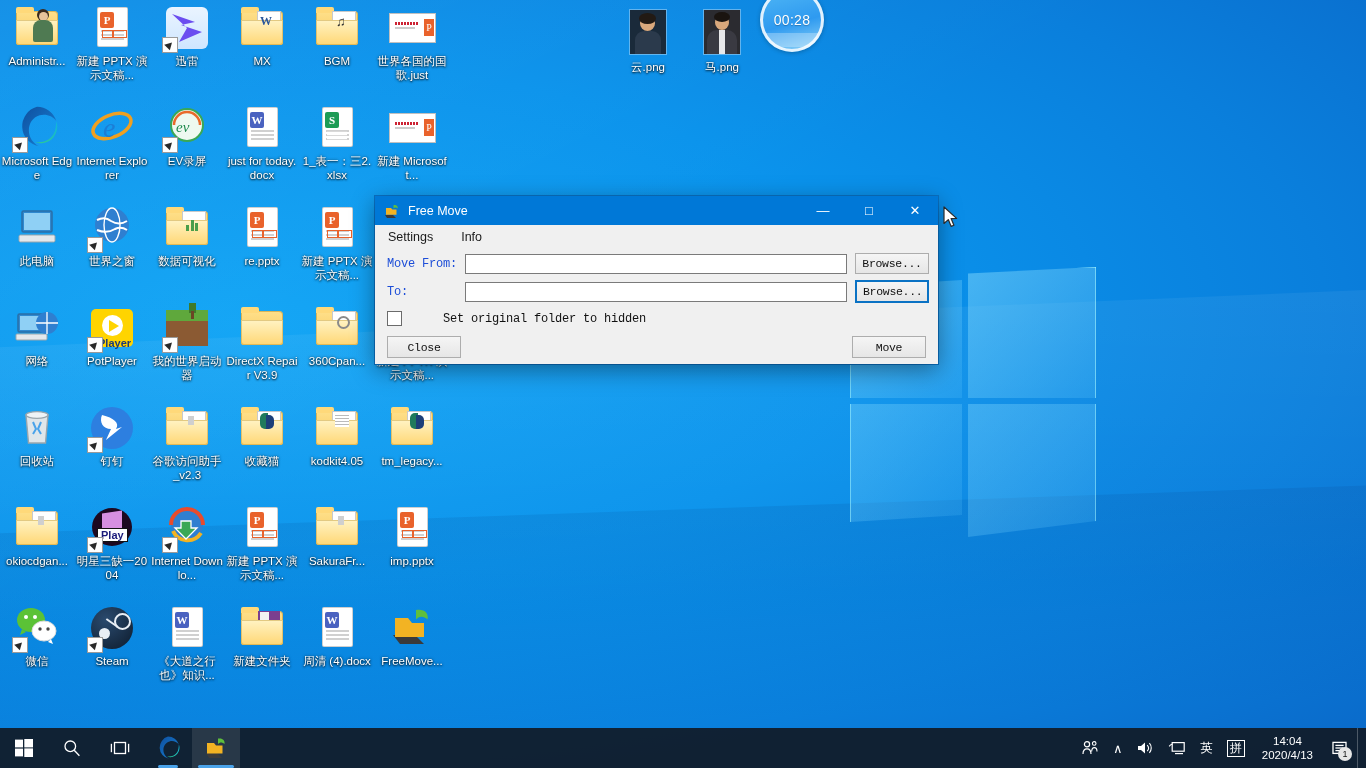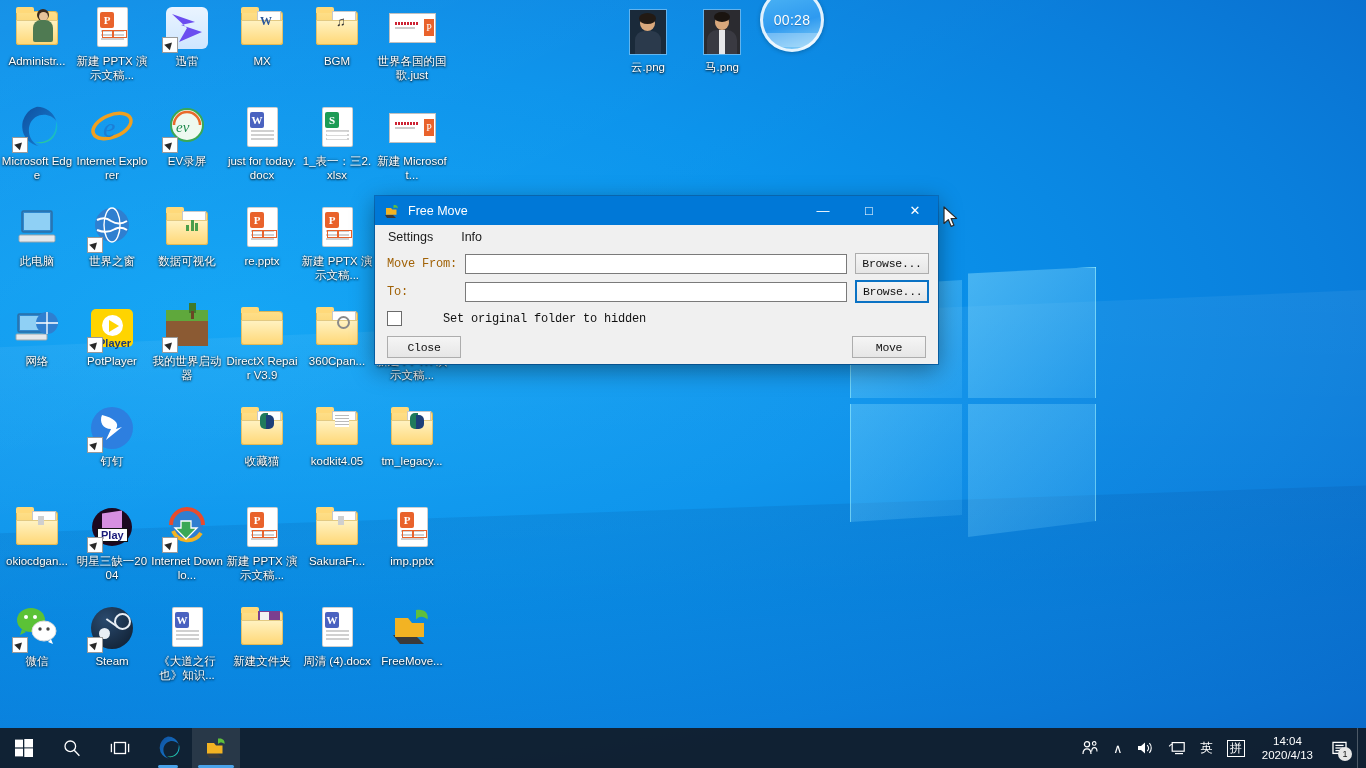--- a/index.html
+++ b/index.html
@@ -135,21 +135,21 @@
   #fm-ctrls{position:absolute;right:0;top:0;display:flex;}
 
   #fm-menubar{height:24px;display:flex;align-items:center;padding-left:10px;
     background:#f0f0f0;}
   #fm-menubar .mi{font-size:12.5px;color:#1a1a1a;margin-right:22px;padding:1px 3px;}
 
   #fm-body{position:relative;padding:4px 0 0 0;}
   .fmrow{display:flex;align-items:center;margin:0 0 6px 0;padding-left:12px;}
   .fmlabel{
     font-family:"Liberation Mono","DejaVu Sans Mono",monospace;
-    font-size:12px;color:#a16207;width:78px;letter-spacing:-.2px;
+    font-size:12px;color:#1d4ed8;width:78px;letter-spacing:-.2px;
   }
   .fminput{
     width:382px;height:20px;background:#fff;border:1px solid #7a7a7a;
     font-family:"Liberation Mono",monospace;font-size:12px;padding:0 3px;color:#111;
     box-sizing:border-box;outline:none;
   }
   .fmbtn{
     font-family:"Liberation Mono","DejaVu Sans Mono",monospace;font-size:11.5px;
     background:linear-gradient(#f5f5f5,#e6e6e6);border:1px solid #adadad;color:#111;
     height:21px;box-sizing:border-box;letter-spacing:-.3px;
@@ -471,29 +471,49 @@
             <i></i>
             <i></i>
             <i></i>
           </div>
         </div>
         <div style="position:absolute;left:14px;top:26px;width:9px;height:6px;border:1.4px solid #e9622b;"></div>
         <div style="position:absolute;left:25px;top:26px;width:12px;height:6px;border:1.4px solid #e9622b;"></div>
       </div>
       <div class="lbl">新建 PPTX 演示文稿...</div>
     </div>
+    <div class="dicon" style="left: 0px; top: 404px;">
+      <div class="glyph"><svg width="46" height="46" viewBox="0 0 46 46">
+          <path d="M12 11 h22 l-2.5 28 h-17 Z" fill="#dfe6ea" stroke="#9aa6ad" stroke-width="1.4"></path>
+          <ellipse cx="23" cy="11" rx="11" ry="3.3" fill="#eef3f6" stroke="#9aa6ad" stroke-width="1.3"></ellipse>
+          <path d="M19 18 l3 7 l-3 5 M27 18 l-3 7 l3 5" stroke="#4aa3ea" stroke-width="2" fill="none"></path>
+        </svg></div>
+      <div class="lbl">回收站</div>
+    </div>
     <div class="dicon" style="left: 75px; top: 404px;">
       <div class="glyph">
         <div class="circ" style="left:3px;top:3px;width:42px;height:42px;background:#2d7fe0;"></div>
         <svg style="position:absolute;left:10px;top:9px;" width="26" height="28" viewBox="0 0 26 28">
           <path d="M4 2 C16 5 22 10 18 16 L24 14 L8 27 L13 16 C5 16 1 9 4 2 Z" fill="#fff"></path>
         </svg>
         <span class="shortcut"></span>
       </div>
       <div class="lbl">钉钉</div>
+    </div>
+    <div class="dicon" style="left: 150px; top: 404px;">
+      <div class="glyph">
+        <div class="folder">
+          <div class="back"></div>
+          <div class="tab"></div>
+          <div class="paper"></div>
+          <div class="front"></div>
+          <div style="position:absolute;left:22px;top:5px;width:6px;height:9px;background:#cfcfcf;"></div>
+        </div>
+      </div>
+      <div class="lbl">谷歌访问助手_v2.3</div>
     </div>
     <div class="dicon" style="left: 225px; top: 404px;">
       <div class="glyph">
         <div class="folder">
           <div class="back"></div>
           <div class="tab"></div>
           <div class="paper"></div>
           <div class="front"></div>
           <div style="position:absolute;left:19px;top:2px;width:15px;height:17px;">
             <div style="position:absolute;left:0;top:0;width:8px;height:16px;background:#1f7a5c;border-radius:5px 0 0 5px;"></div>

